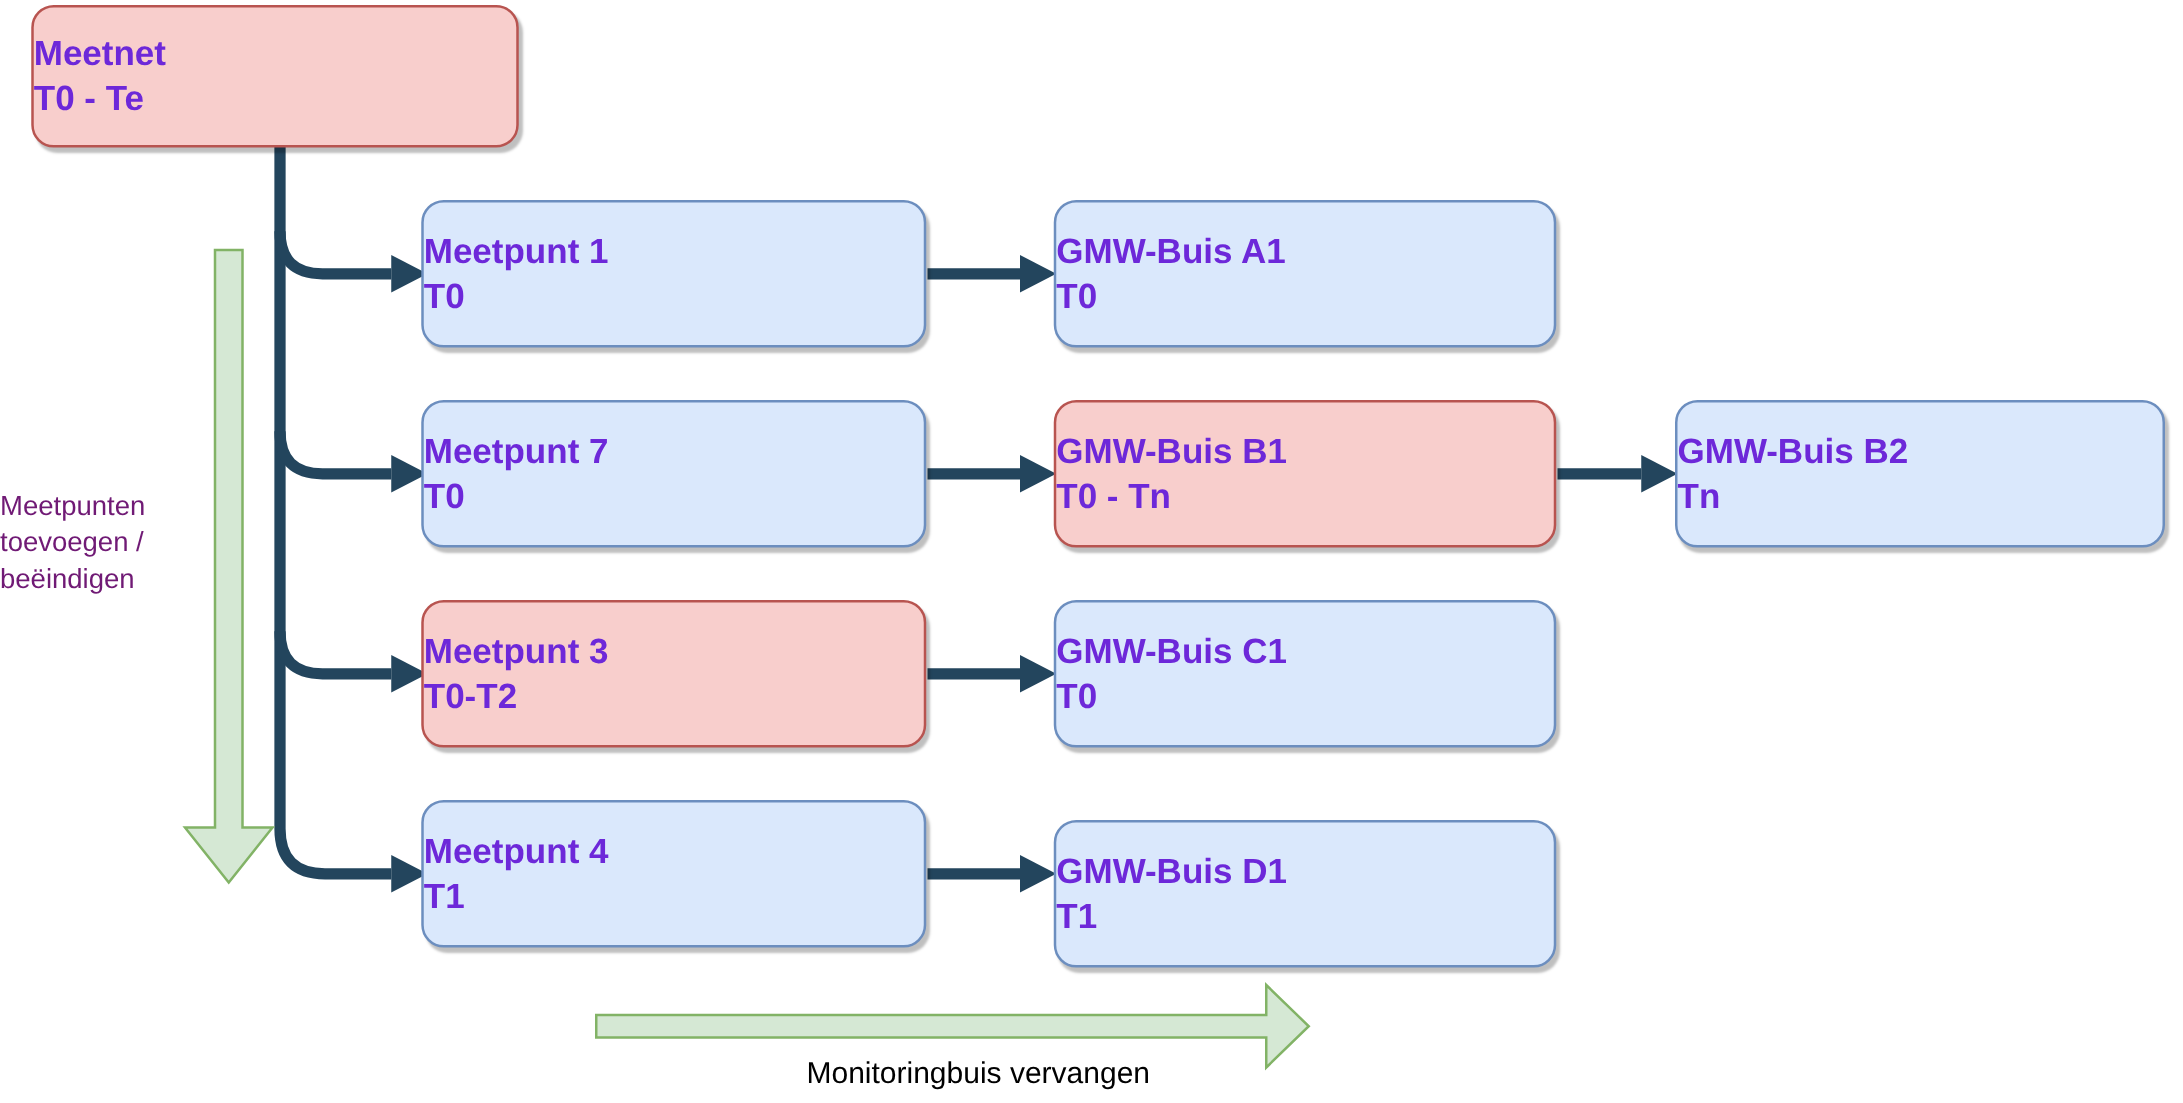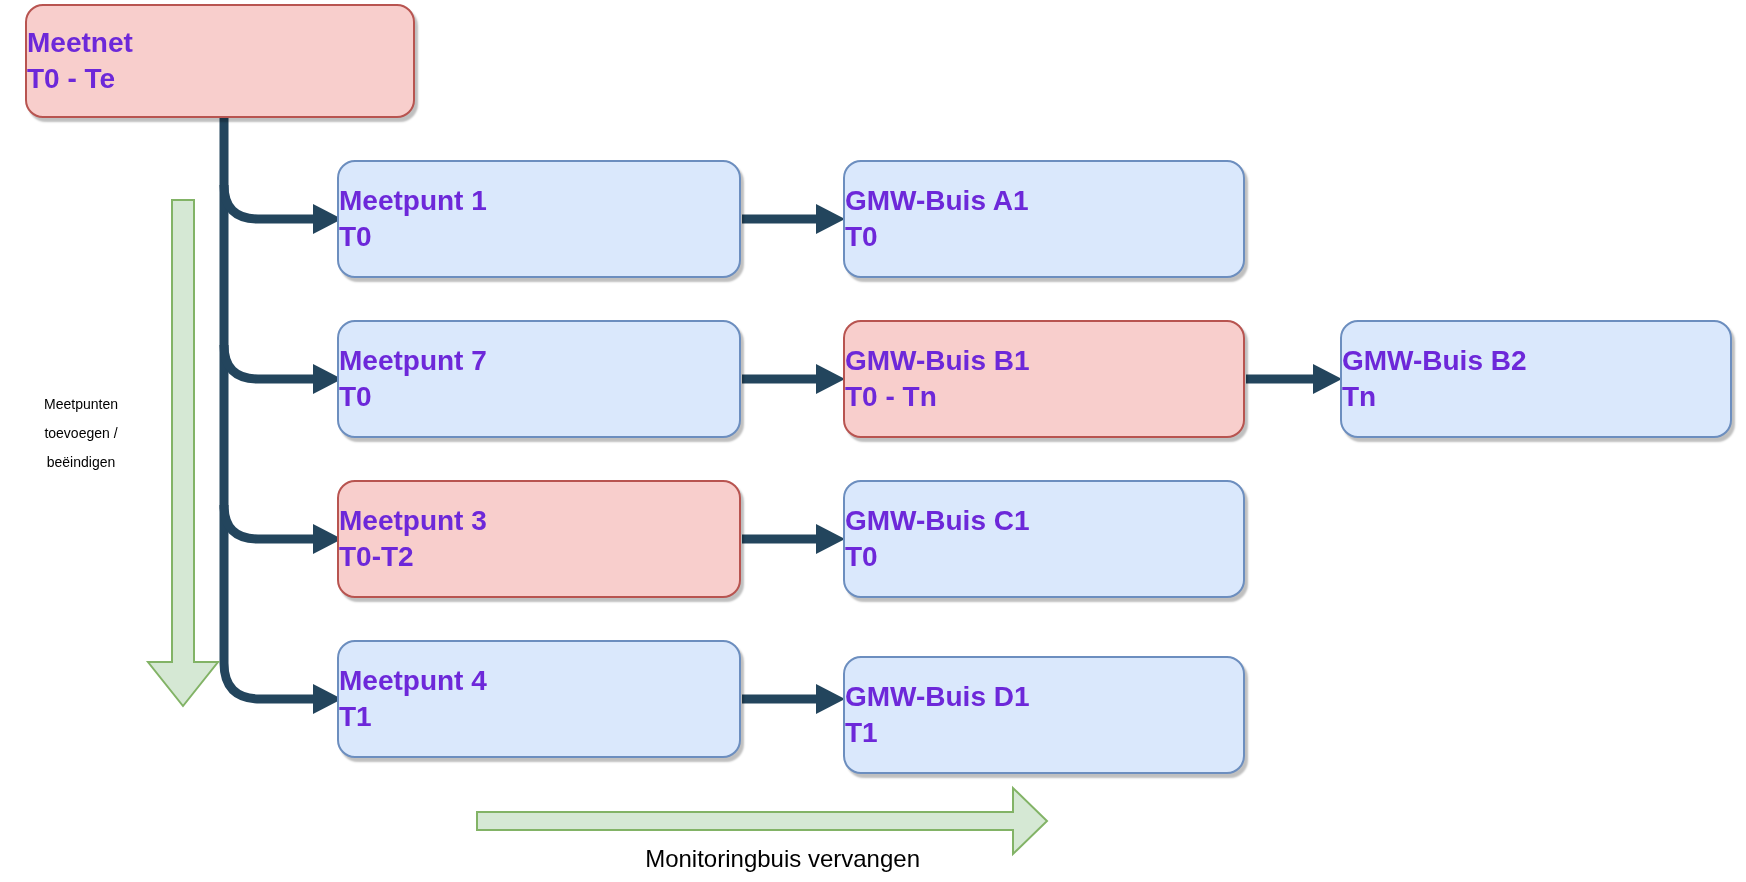--- a/index.html
+++ b/index.html
@@ -22,22 +22,22 @@
     display:flex;flex-direction:column;align-items:flex-start;justify-content:center;
     font-weight:bold;font-size:28px;line-height:36px;color:#6d28d9;
     text-align:center;
     box-shadow:3px 4px 2px rgba(0,0,0,0.25);
   }
   .node[data-variant="red"]{background:var(--node-red-fill);border-color:var(--node-red-border);}
   .node[data-variant="blue"]{background:var(--node-blue-fill);border-color:var(--node-blue-border);}
   .side-label{
     position:absolute;z-index:2;
     left:0;top:390px;width:162px;
-    text-align:center;
-    font-size:14px;line-height:29px;color:#000000;
+    text-align:left;
+    font-size:22px;line-height:29px;color:#701a75;
   }
   .bottom-label{
     position:absolute;z-index:2;
     left:480px;top:845px;width:440px;
     text-align:right;
     font-size:24px;color:#000;
   }
 </style>
 </head>
 <body>

